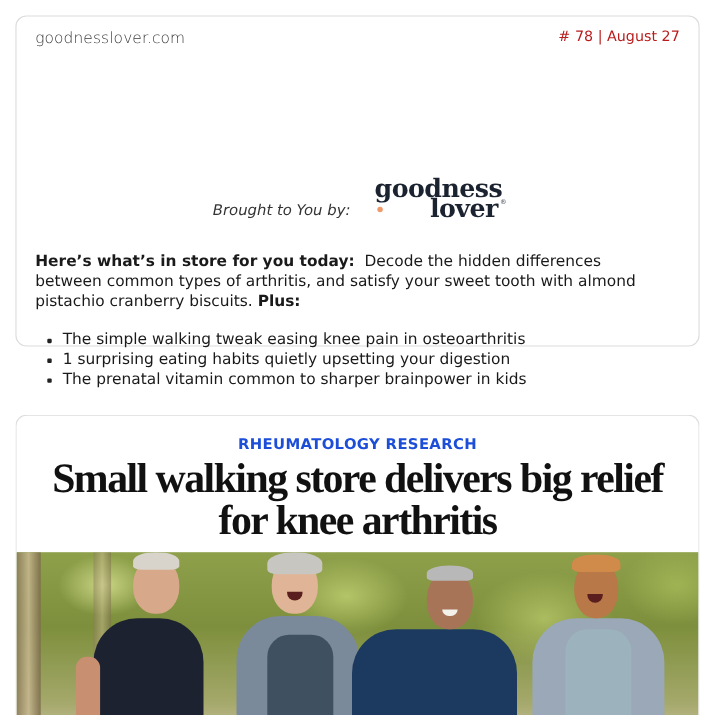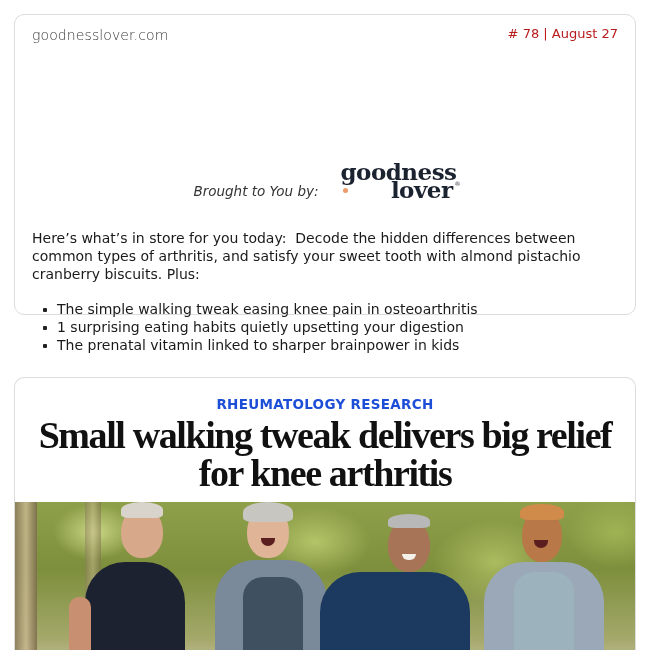--- a/index.html
+++ b/index.html
@@ -73,21 +73,21 @@
     .sponsor-logo .l1 { font-size: 23px; display: block; letter-spacing: -0.5px; }
     .sponsor-logo .l2 { font-size: 23px; display: block; padding-right: 4px; letter-spacing: -0.5px; }
     .sponsor-logo .reg { font-size: 6px; position: absolute; right: -4px; bottom: 6px; font-weight: 400; }
     .sponsor-logo .odot { position: absolute; left: 4px; bottom: 6px; width: 5px; height: 5px; border-radius: 50%; background: #f09a6b; }
 
     .intro {
       position: absolute; left: 17px; right: 40px; top: 214px;
       font-family: "DejaVu Sans", sans-serif;
       font-size: 14px; line-height: 18px; color: #1a1a1a;
     }
-    .intro b { font-weight: 400; margin-top: 38px; }
+    .intro b { font-weight: 700; margin-top: 38px; }
 
     .bullets {
       position: absolute; left: 26px; top: 285px;
       font-family: "DejaVu Sans", sans-serif;
       font-size: 14px; line-height: 18px; color: #1a1a1a;
       list-style: none;
     }
     .bullets li { position: relative; padding-left: 16px; }
     .bullets li::before {
       content: ""; position: absolute; left: 2px; top: 8px;
@@ -148,27 +148,27 @@
 
   <p class="intro">
     <b>Here’s what’s in store for you today:</b>&nbsp;
     <span>Decode the hidden differences between common types of arthritis, and satisfy your sweet tooth with almond pistachio cranberry biscuits.</span>
     <b>Plus:</b>
   </p>
 
   <ul class="bullets">
     <li>The simple walking tweak easing knee pain in osteoarthritis</li>
     <li>1 surprising eating habits quietly upsetting your digestion</li>
-    <li>The prenatal vitamin linked to sharper brainpower in kids</li>
+    <li>The prenatal vitamin common to sharper brainpower in kids</li>
   </ul>
 </div>
 
 <div class="card card-article">
   <div class="kicker">RHEUMATOLOGY RESEARCH</div>
-  <h1 class="headline">Small walking tweak delivers big relief for knee arthritis</h1>
+  <h1 class="headline">Small walking store delivers big relief for knee arthritis</h1>
 
   <div class="hero" title="Four smiling older adults walking arm in arm outdoors in a park">
     <div class="tree-trunk" style="left:0;"></div>
     <div class="tree-trunk" style="left:70px; width:16px; opacity:0.5;"></div>
 
     <div class="person" style="left:48px; width:130px; height:170px;">
       <div class="body" style="left:22px; width:100px; height:110px; background:#1d2230;"></div>
       <div class="head" style="left:58px; top:4px; width:42px; height:52px; background:#d8a88a;"></div>
       <div class="hair" style="left:58px; top:0px; width:42px; height:16px; background:#d8d4cc;"></div>
       <div class="arm" style="left:6px; top:95px; width:22px; height:75px; background:#c89070;"></div>

